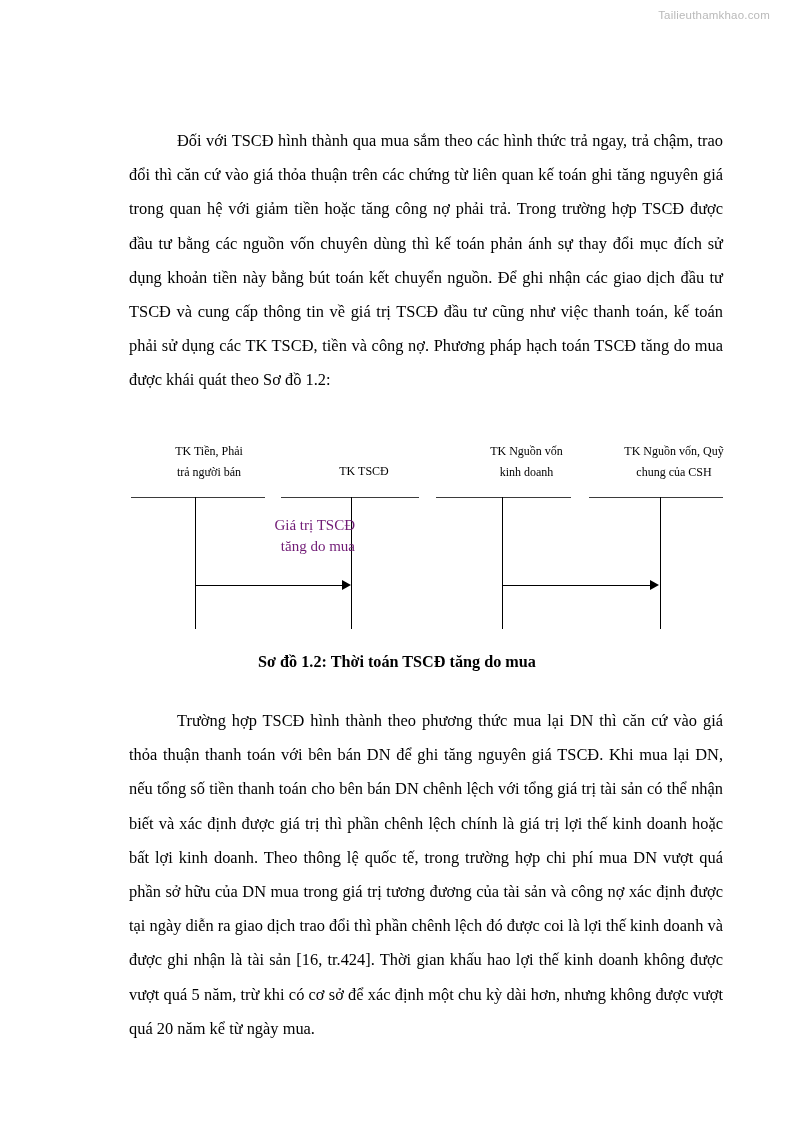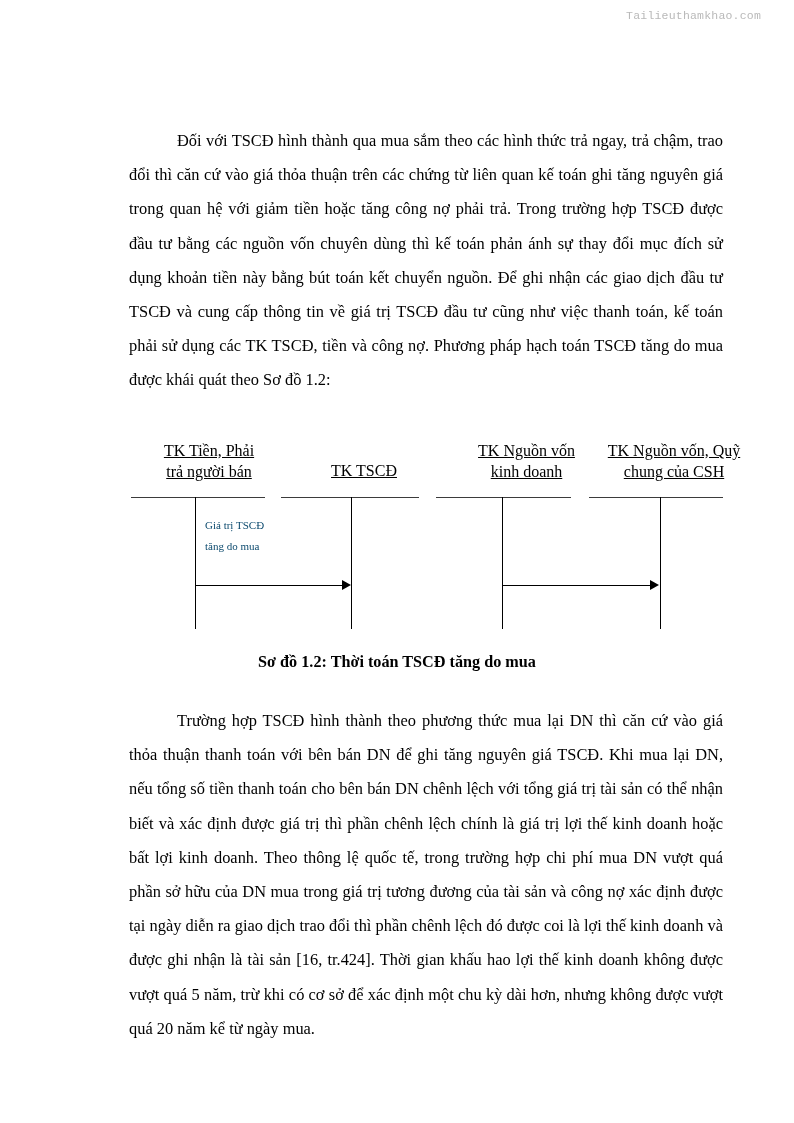--- a/index.html
+++ b/index.html
@@ -21,22 +21,22 @@
     inset: 0;
     width: 794px;
     height: 1123px;
     background: #ffffff;
   }
 
   
   .watermark {
     position: absolute;
     top: 9px;
-    right: 33px;
-    font-family: Liberation Mono, monospace;
+    right: 24px;
+    font-family: Liberation Sans, sans-serif;
     font-size: 11.5px;
     letter-spacing: 0.2px;
     color: #b9b9b9;
     white-space: nowrap;
     user-select: none;
   }
 
   
   .page-number {
     position: absolute;
@@ -74,25 +74,24 @@
     position: absolute;
     left: 129px;
     top: 437px;
     width: 594px;
     height: 192px;
   }
 
   .acct-title {
     position: absolute;
     text-align: center;
-    font-size: 16px;
+    font-size: 12px;
     line-height: 20.5px;
     color: #000;
     white-space: pre-line;
-    text-decoration: underline;
   }
 
   
   .t-top {
     position: absolute;
     height: 0;
     border-top: 1.6px solid #3b3b3b;
   }
   
   .t-stem {
@@ -111,24 +110,24 @@
     position: absolute;
     width: 0;
     height: 0;
     border-top: 5px solid transparent;
     border-bottom: 5px solid transparent;
     border-left: 9px solid #000;
   }
 
   .arrow-label {
     position: absolute;
-    text-align: left;
-    font-size: 11px;
+    text-align: right;
+    font-size: 15px;
     line-height: 20.5px;
-    color: #0c4a6e;
+    color: #701a75;
     white-space: pre-line;
   }
 
   
   .caption {
     position: absolute;
     left: 0;
     top: 653px;
     width: 794px;
     text-align: center;

